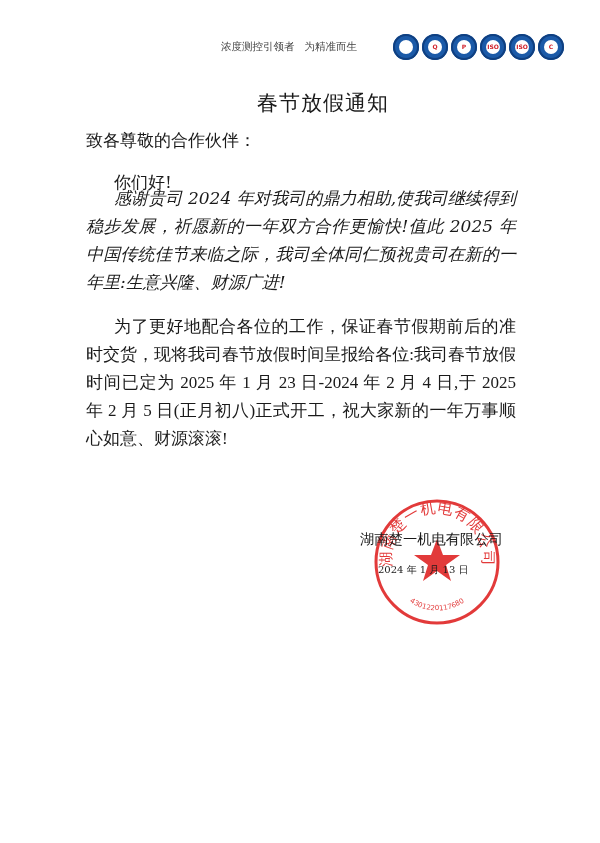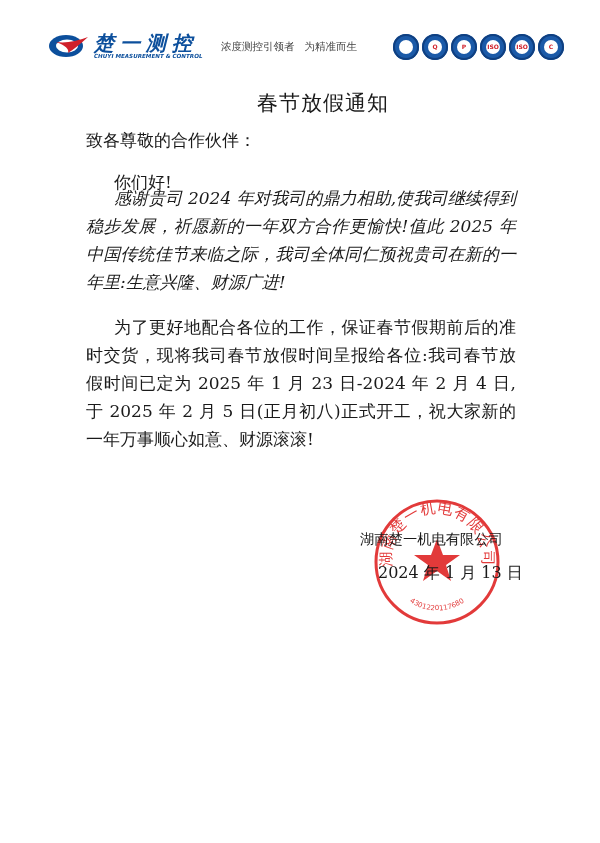--- a/index.html
+++ b/index.html
@@ -19,38 +19,29 @@
   .badge { width: 26px; height: 26px; border-radius: 50%; background: #1b5aa8; position: relative;
            box-shadow: inset 0 0 0 2px #0f3f80; }
   .badge .inner { position: absolute; left: 6px; top: 6px; width: 14px; height: 14px; border-radius: 50%;
                   background: #fff; font-family: "DejaVu Sans", sans-serif; font-size: 6px; font-weight: bold;
                   color: #d0202a; text-align: center; line-height: 14px; }
   .title { position: absolute; left: 0; width: 600px; top: 89px; text-align: center; font-size: 21px; letter-spacing: 1px; margin-left: 23px; }
   .para { position: absolute; left: 86px; width: 430px; font-size: 17px; line-height: 28px; }
   .salutation { top: 126px; }
   .greeting { top: 168px; text-indent: 28px; }
   .p1 { top: 184px; text-indent: 28px; text-align: justify; font-style: italic; }
-  .p2 { top: 313px; text-indent: 28px; text-align: justify; }
+  .p2 { top: 313px; text-indent: 28px; text-align: justify; font-family: Liberation Serif, serif; }
   .signature { position: absolute; left: 360px; top: 530px; font-size: 14.3px; white-space: nowrap; z-index: 2; }
-  .date { position: absolute; left: 378px; top: 563px; font-size: 16px; white-space: nowrap; z-index: 2; }
+  .date { position: absolute; left: 378px; top: 563px; font-size: 10px; white-space: nowrap; z-index: 2; }
   .seal { position: absolute; left: 372px; top: 497px; width: 130px; height: 130px; z-index: 1; opacity: 0.92; }
 </style>
 </head>
 <body>
 
 <div class="header">
-  <div class="logo">
-    <svg class="logo-mark" viewBox="0 0 42 24">
-      <ellipse cx="18" cy="12" rx="17" ry="11" fill="#0c4f9c"></ellipse>
-      <ellipse cx="19" cy="12" rx="11" ry="6.5" fill="#fff"></ellipse>
-      <path d="M8 8 Q22 10 40 3 Q28 14 20 19 Q22 13 8 8 Z" fill="#d0202a"></path>
-    </svg>
-    <div class="logo-cn">楚一测控</div>
-    <div class="logo-en">CHUYI MEASUREMENT &amp; CONTROL</div>
-  </div>
   <div class="slogan">
     <span>浓度测控引领者</span><span>为精准而生</span>
   </div>
   <div class="badges">
     <div class="badge">
         <div class="inner"></div>
       </div>
     <div class="badge">
         <div class="inner">Q</div>
       </div>

